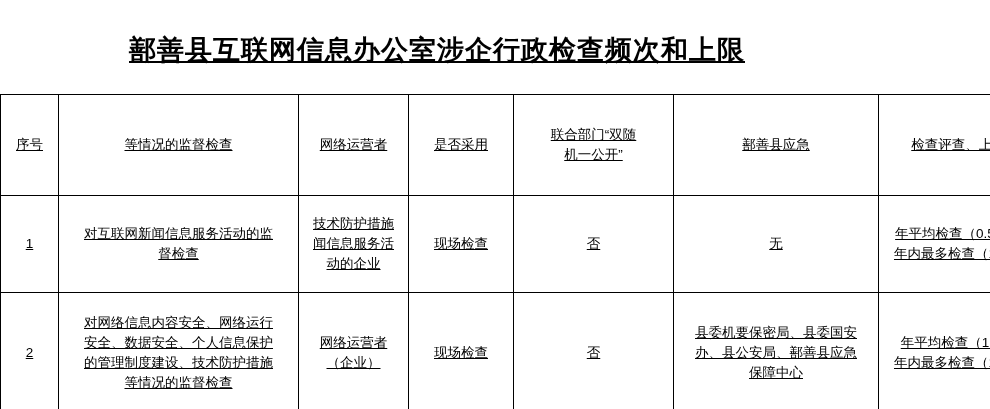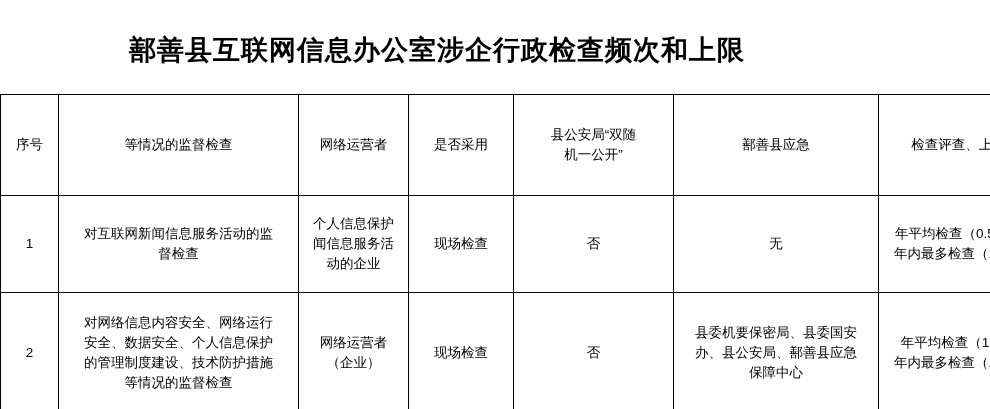--- a/index.html
+++ b/index.html
@@ -12,20 +12,21 @@
     height: 409px;
     font-family: "Liberation Sans", sans-serif;
     color: #000000;
     overflow: hidden;
   }
   .page {
     position: relative;
     width: 874px;
     height: 409px;
     box-sizing: border-box;
+    text-decoration: underline;
   }
   .title {
     text-align: center;
     font-family: "Liberation Serif", serif;
     font-weight: bold;
     font-size: 27px;
     letter-spacing: 1px;
     padding-top: 32px;
     padding-bottom: 26px;
     color: #000;
@@ -97,42 +98,42 @@
         <td>
             <span class="hdr-text">等情况的监督检查</span>
           </td>
         <td>
             <span class="hdr-text">网络运营者</span>
           </td>
         <td>
             <span class="hdr-text">是否采用</span>
           </td>
         <td>
-            <span class="hdr-text">县公安局“双随
+            <span class="hdr-text">联合部门“双随
 机一公开”</span>
           </td>
         <td>
             <span class="hdr-text">鄯善县应急</span>
           </td>
         <td>
             <span class="hdr-text">检查评查、上限</span>
           </td>
       </tr>
     </thead>
     <tbody>
       <tr class="row-1">
         <td>
             <span class="cell-text">1</span>
           </td>
         <td class="left-al">
             <span class="cell-text">对互联网新闻信息服务活动的监
 督检查</span>
           </td>
         <td>
-            <span class="cell-text">个人信息保护
+            <span class="cell-text">技术防护措施
 闻信息服务活
 动的企业</span>
           </td>
         <td>
             <span class="cell-text">现场检查</span>
           </td>
         <td>
             <span class="cell-text">否</span>
           </td>
         <td>

